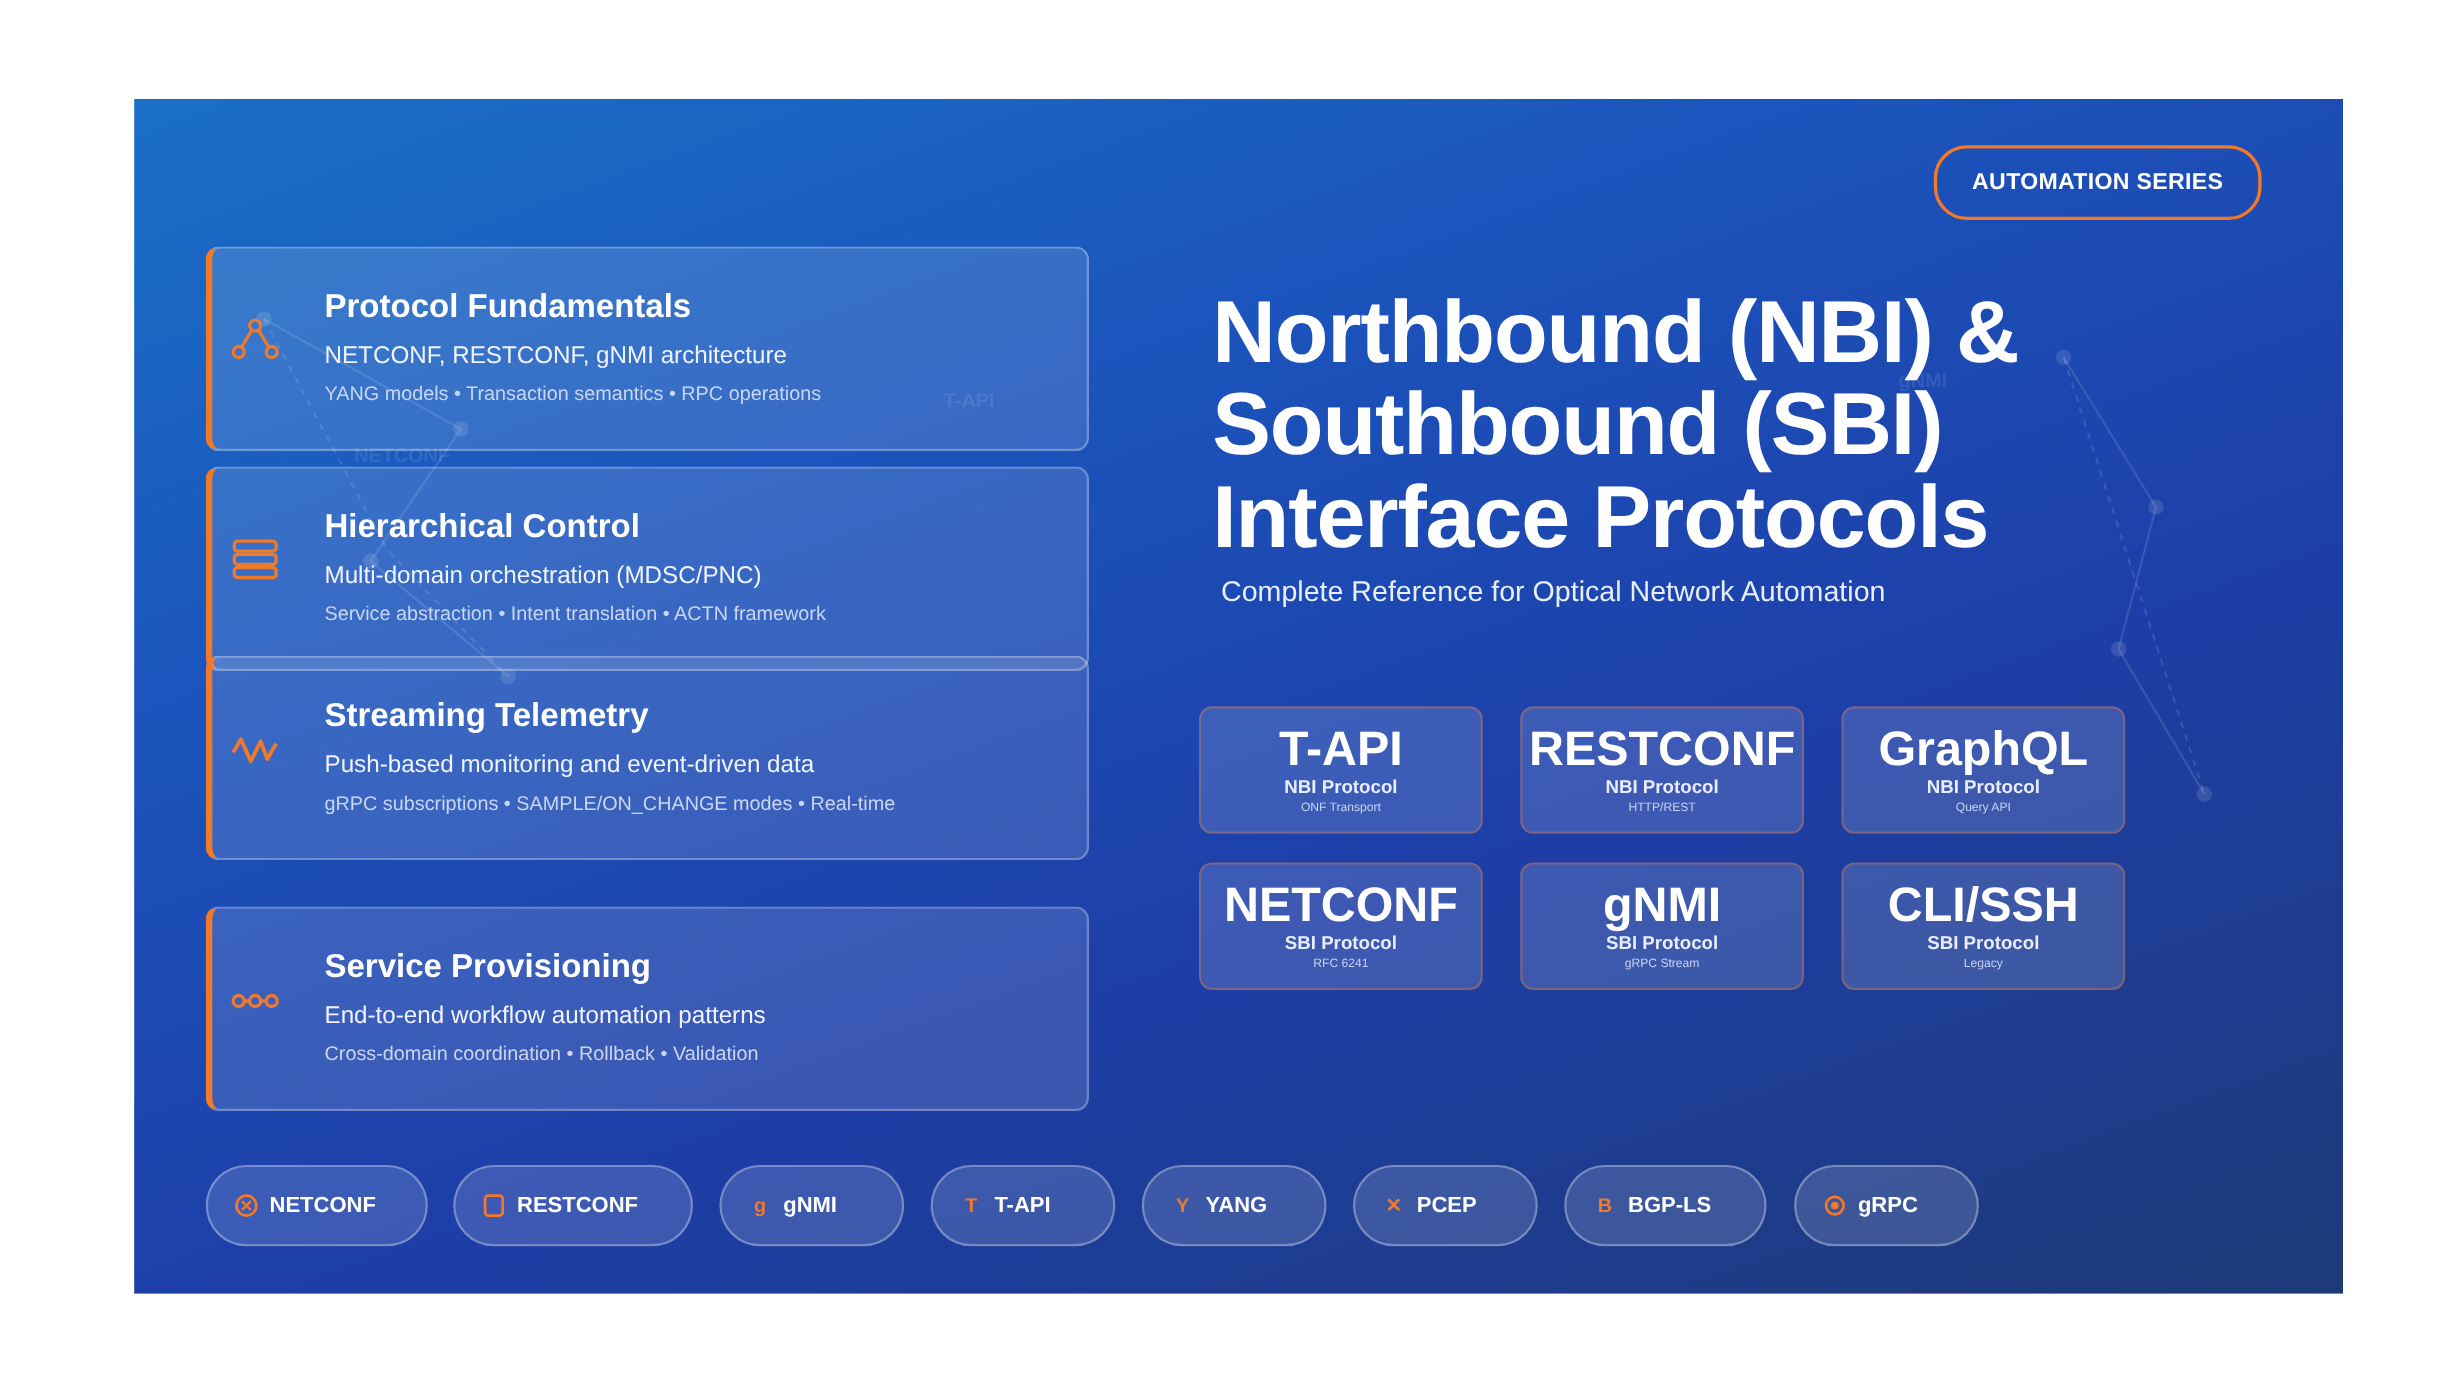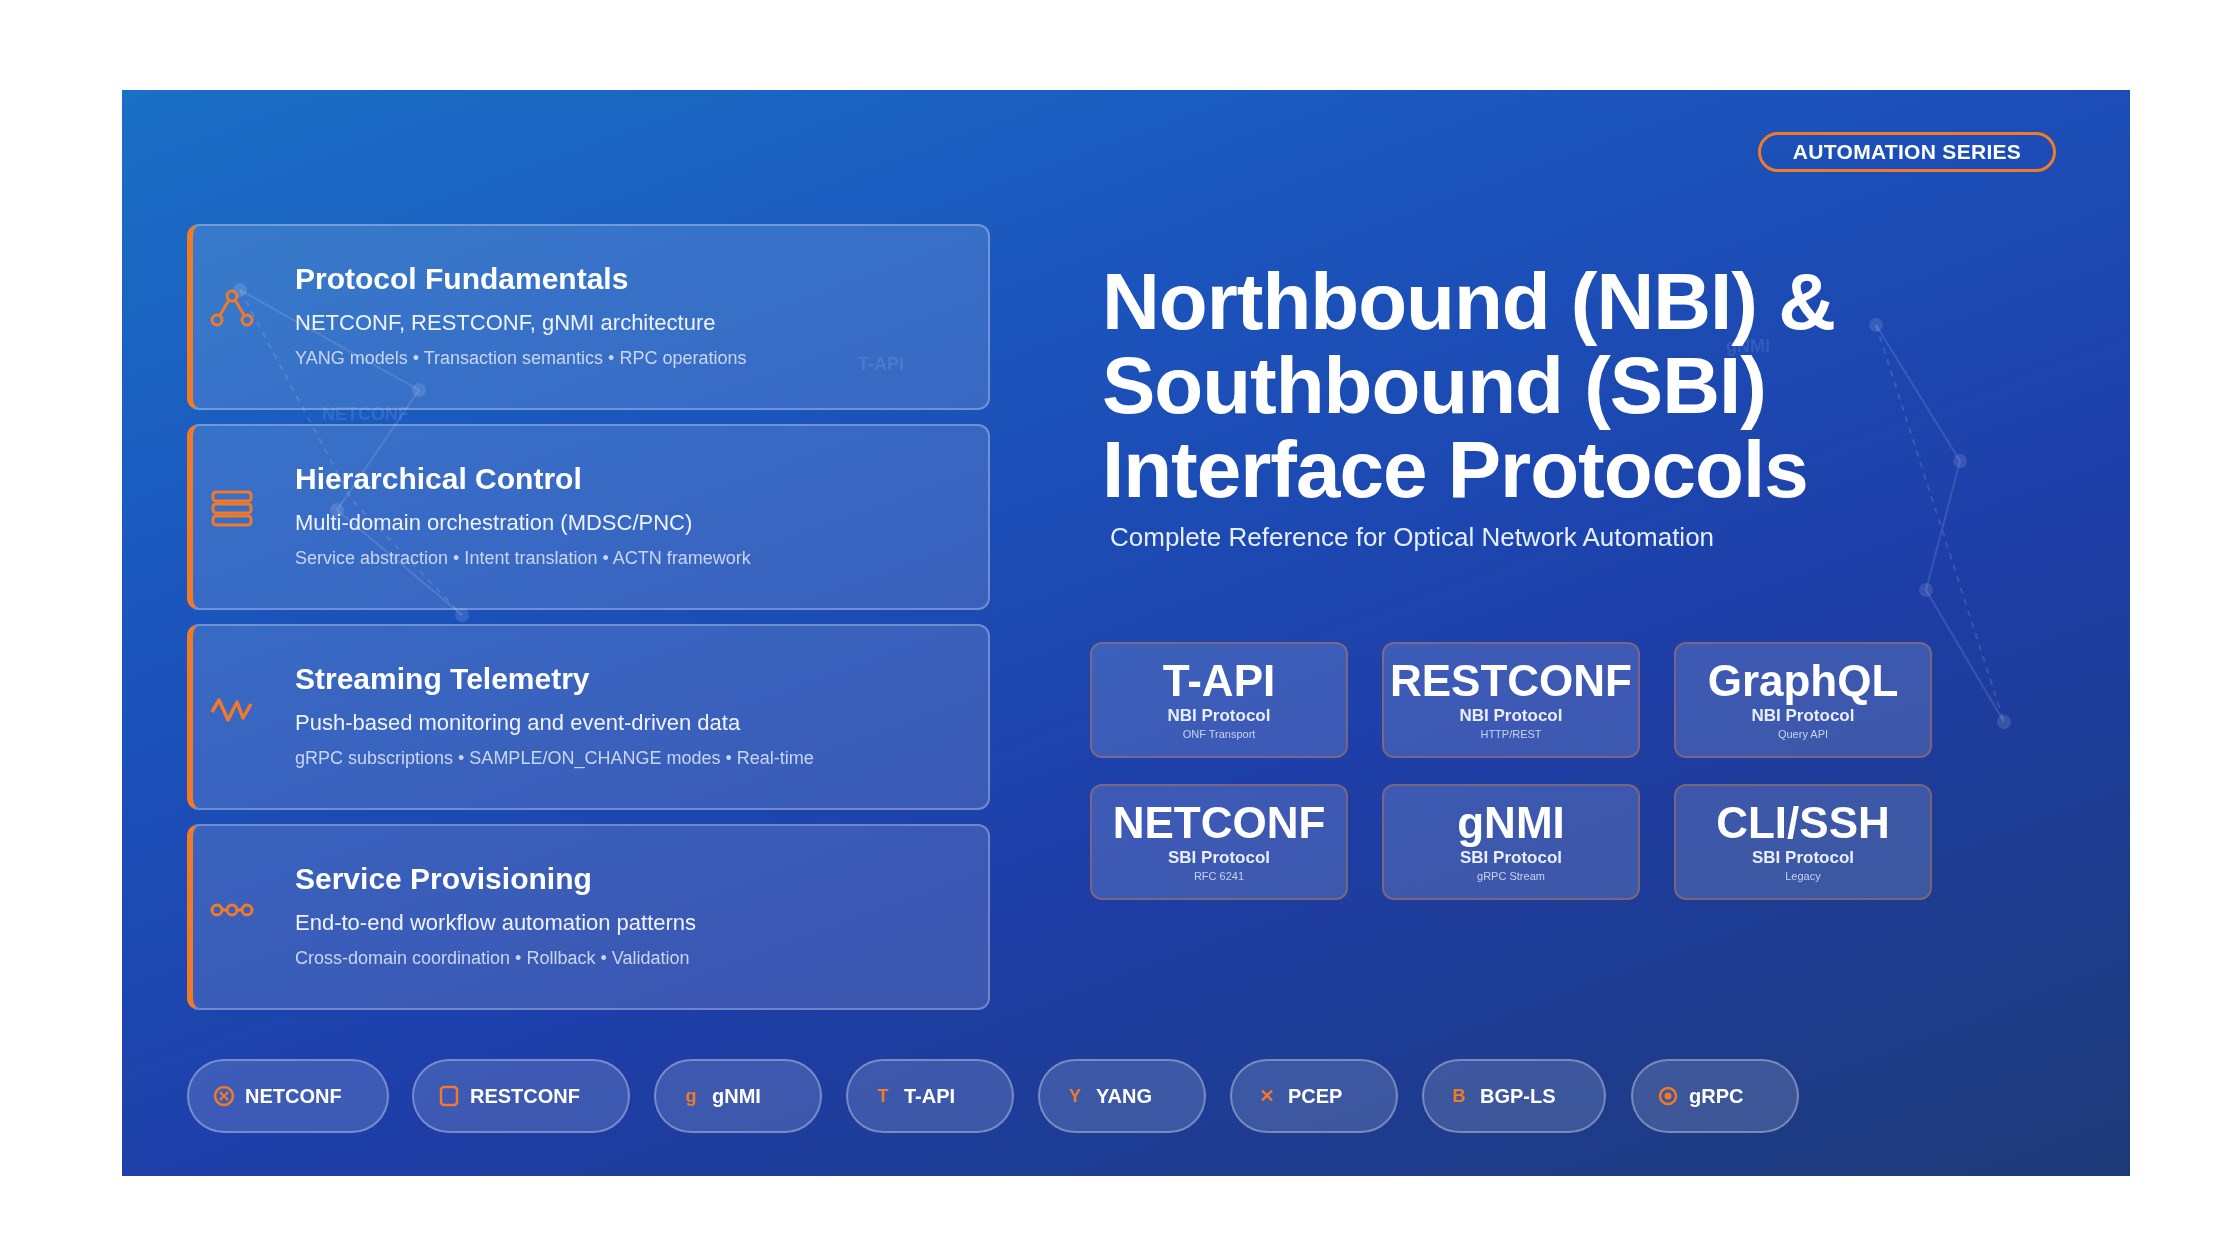--- a/index.html
+++ b/index.html
@@ -11,21 +11,21 @@
     position:absolute; left:122px; top:90px; width:2008px; height:1086px;
     background: linear-gradient(160deg, #1a6fc6 0%, #1b55bd 30%, #1e3ea8 62%, #1d3a78 100%);
     overflow:hidden;
   }
   .bg-net { position:absolute; left:0; top:0; width:2008px; height:1086px; pointer-events:none; }
   .brand {
     position:absolute; left:66px; top:54px; color:#dbe8ff; font-weight:700; font-size:24px;
     letter-spacing:2.4px;
   }
   .badge {
-    position:absolute; left:1636px; top:42px; width:298px; height:40px; box-sizing:border-box;
+    position:absolute; left:1636px; top:42px; width:298px; height:68px; box-sizing:border-box;
     border:3px solid #f07a2a; border-radius:30px; color:#ffffff; font-weight:700; font-size:21px;
     display:flex; align-items:center; justify-content:center; letter-spacing:0.3px;
   }
   .card {
     position:absolute; left:65px; width:803px; height:186px; box-sizing:border-box;
     background: rgba(255,255,255,0.13);
     border:2px solid rgba(255,255,255,0.28); border-radius:12px;
     border-left:6px solid #f07a2a;
   }
   .card .icon { position:absolute; left:14px; top:58px; width:50px; height:50px; }
@@ -110,21 +110,21 @@
         <rect x="6" y="8" width="38" height="9" rx="3"></rect>
         <rect x="6" y="20" width="38" height="9" rx="3"></rect>
         <rect x="6" y="32" width="38" height="9" rx="3"></rect>
       </g>
     </svg>
     <div class="title">Hierarchical Control</div>
     <div class="desc">Multi-domain orchestration (MDSC/PNC)</div>
     <div class="tags">Service abstraction • Intent translation • ACTN framework</div>
   </div>
 
-  <div class="card" style="top:534px;text-decoration:underline;">
+  <div class="card" style="top:506px;text-decoration:underline;">
     <svg class="icon" viewBox="0 0 50 50">
       <polyline points="5,28 12,16 21,36 30,18 36,34 44,20" stroke="#f07a2a" stroke-width="3.5" fill="none" stroke-linejoin="round"></polyline>
     </svg>
     <div class="title">Streaming Telemetry</div>
     <div class="desc">Push-based monitoring and event-driven data</div>
     <div class="tags">gRPC subscriptions • SAMPLE/ON_CHANGE modes • Real-time</div>
   </div>
 
   <div class="card" style="top:734px;">
     <svg class="icon" viewBox="0 0 50 50">

